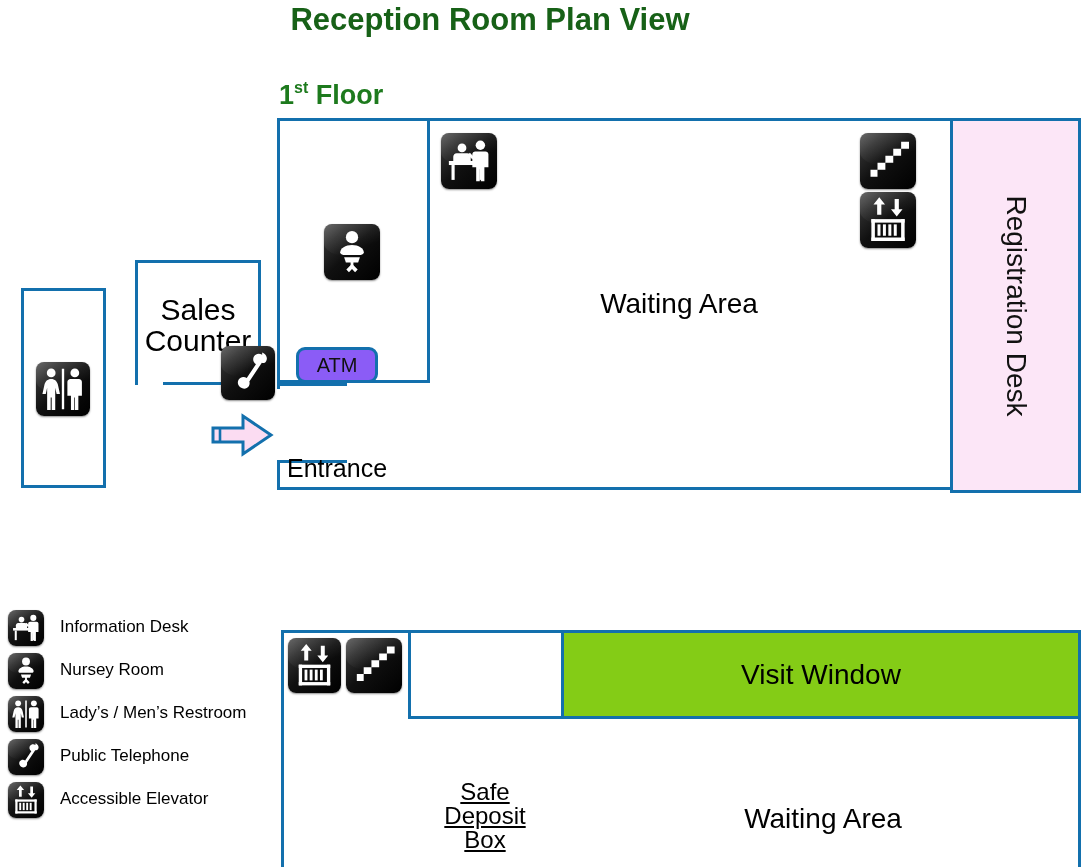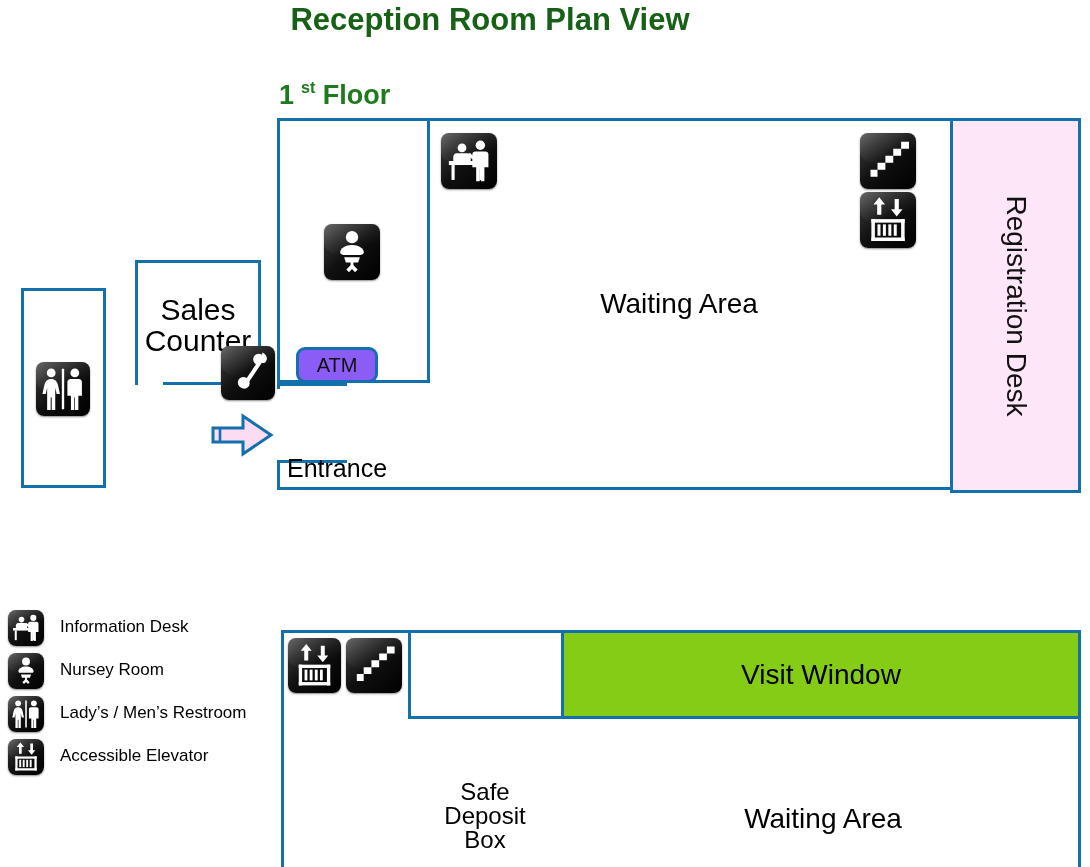--- a/index.html
+++ b/index.html
@@ -22,21 +22,21 @@
     color:#176117;
     letter-spacing:0px;
   }
   #page-title span{position:relative;left:3px;}
   .floor-title{
     font-size:27px;font-weight:bold;color:#1d7a1d;
     white-space:nowrap;
   }
   #floor1-title{left:279px;top:80px;}
   #basement-title{left:279px;top:583px;}
-  .sup{font-size:16px;vertical-align:super;position:relative;top:-1px;margin-left:7px;}
+  .sup{font-size:16px;vertical-align:super;position:relative;top:-1px;}
 
   
   .bluebox{
     border:3px solid #1370AD;
     box-sizing:border-box;
     background:transparent;
   }
 
   
   #floor1-outer{left:277px;top:118px;width:674px;height:372px;
@@ -83,21 +83,21 @@
   
   #entrance-arrow{left:209px;top:411px;width:66px;height:48px;}
 
   
   #basement-outer{left:281px;top:630px;width:800px;height:237px;
      border:3px solid #1370AD;border-bottom:none;box-sizing:border-box;}
   #basement-inner{left:408px;top:630px;width:673px;height:89px;}
   #visit-window{left:561px;top:630px;width:520px;height:89px;
      border:3px solid #1370AD;box-sizing:border-box;background:#84cc16;
      display:flex;align-items:center;justify-content:center;font-size:28px;}
-  #safe-deposit-label{left:424px;top:780px;width:122px;text-align:center;font-size:24px;line-height:24px;}
+  #safe-deposit-label{left:424px;top:780px;width:122px;text-align:center;font-size:24px;line-height:24px;text-decoration:underline;}
   #waiting-area-2{left:700px;top:803px;width:246px;text-align:center;font-size:28px;}
 
   
   .ico{
     background:linear-gradient(135deg,#4a4a4a 0%,#2a2a2a 22%,#101010 48%,#000 100%);
     border-radius:8px;
     box-shadow:0 1px 2px rgba(0,0,0,.45);
     position:absolute;
     overflow:hidden;
   }
@@ -336,20 +336,29 @@
         <svg viewBox="0 0 64 64">
             <use href="#sym-restroom"></use>
           </svg>
         <div class="gloss"></div>
       </div>
       <div class="legend-label">Lady’s / Men’s Restroom</div>
     </div>
     <div class="legend-row">
       <div class="ico legend-ico">
         <svg viewBox="0 0 64 64">
+            <use href="#sym-public-telephone"></use>
+          </svg>
+        <div class="gloss"></div>
+      </div>
+      <div class="legend-label">Public Telephone</div>
+    </div>
+    <div class="legend-row">
+      <div class="ico legend-ico">
+        <svg viewBox="0 0 64 64">
             <use href="#sym-accessible-elevator"></use>
           </svg>
         <div class="gloss"></div>
       </div>
       <div class="legend-label">Accessible Elevator</div>
     </div>
   </div>
 
 </div>
 

